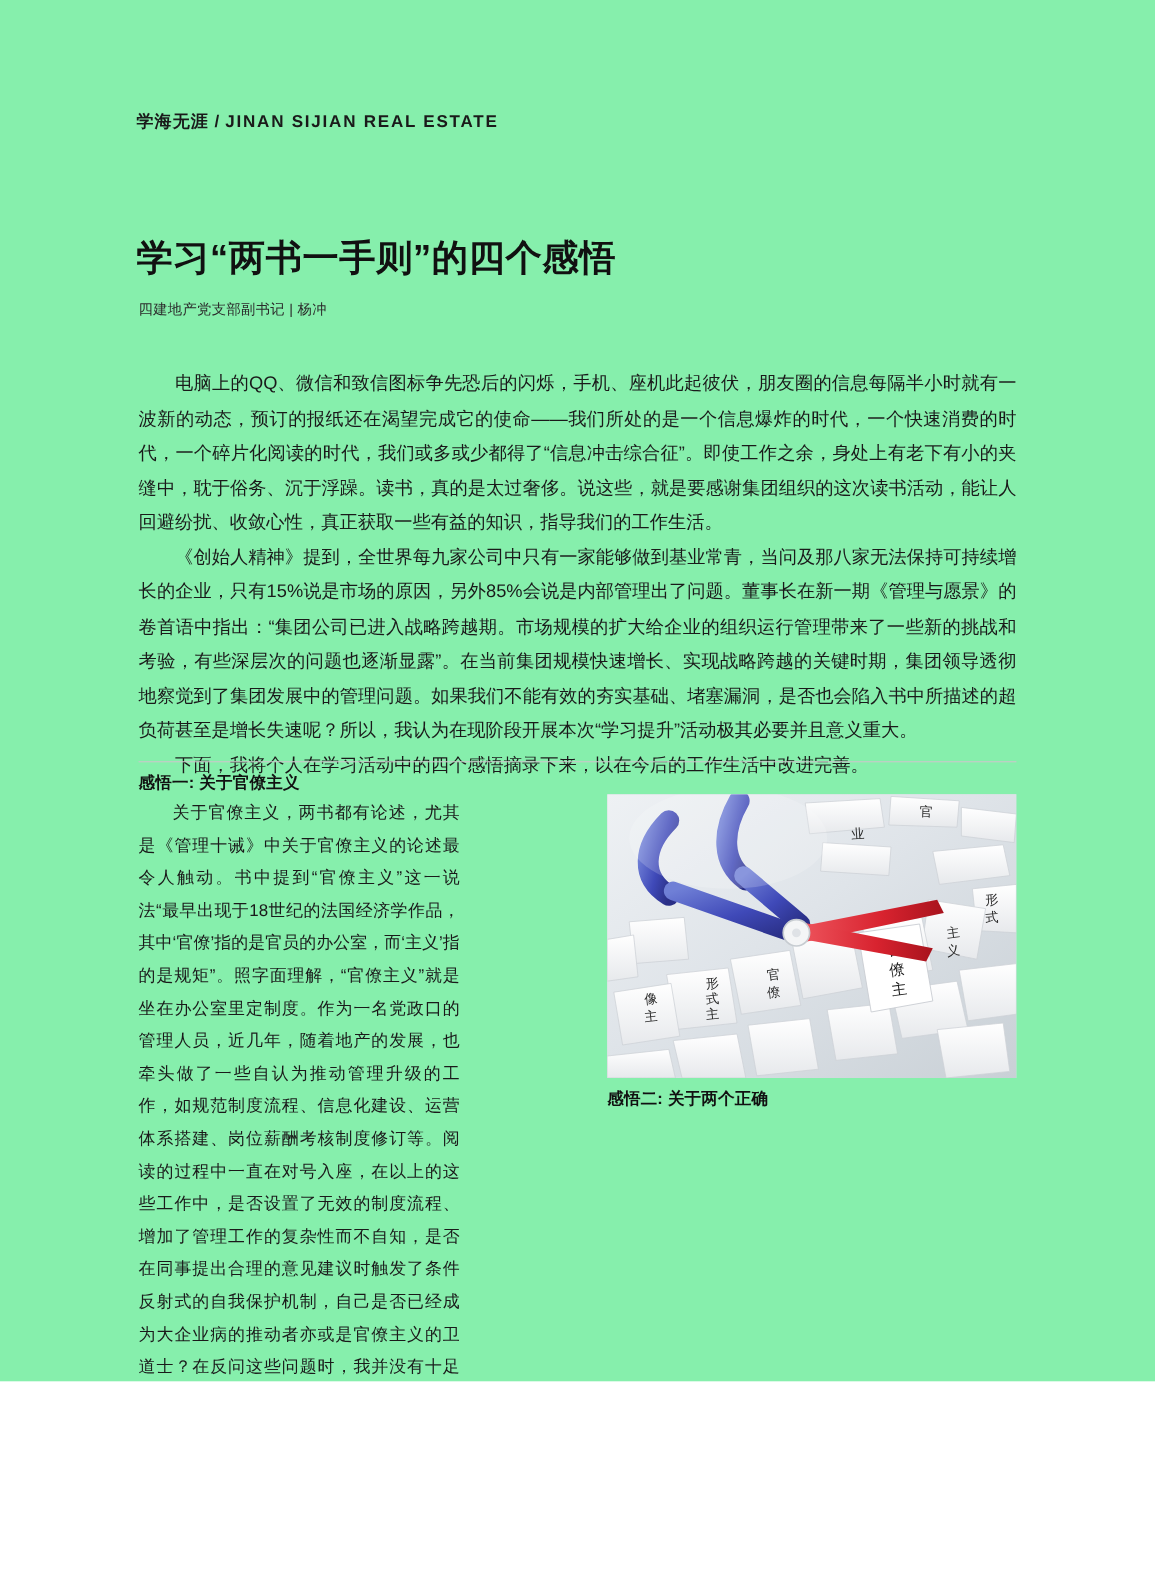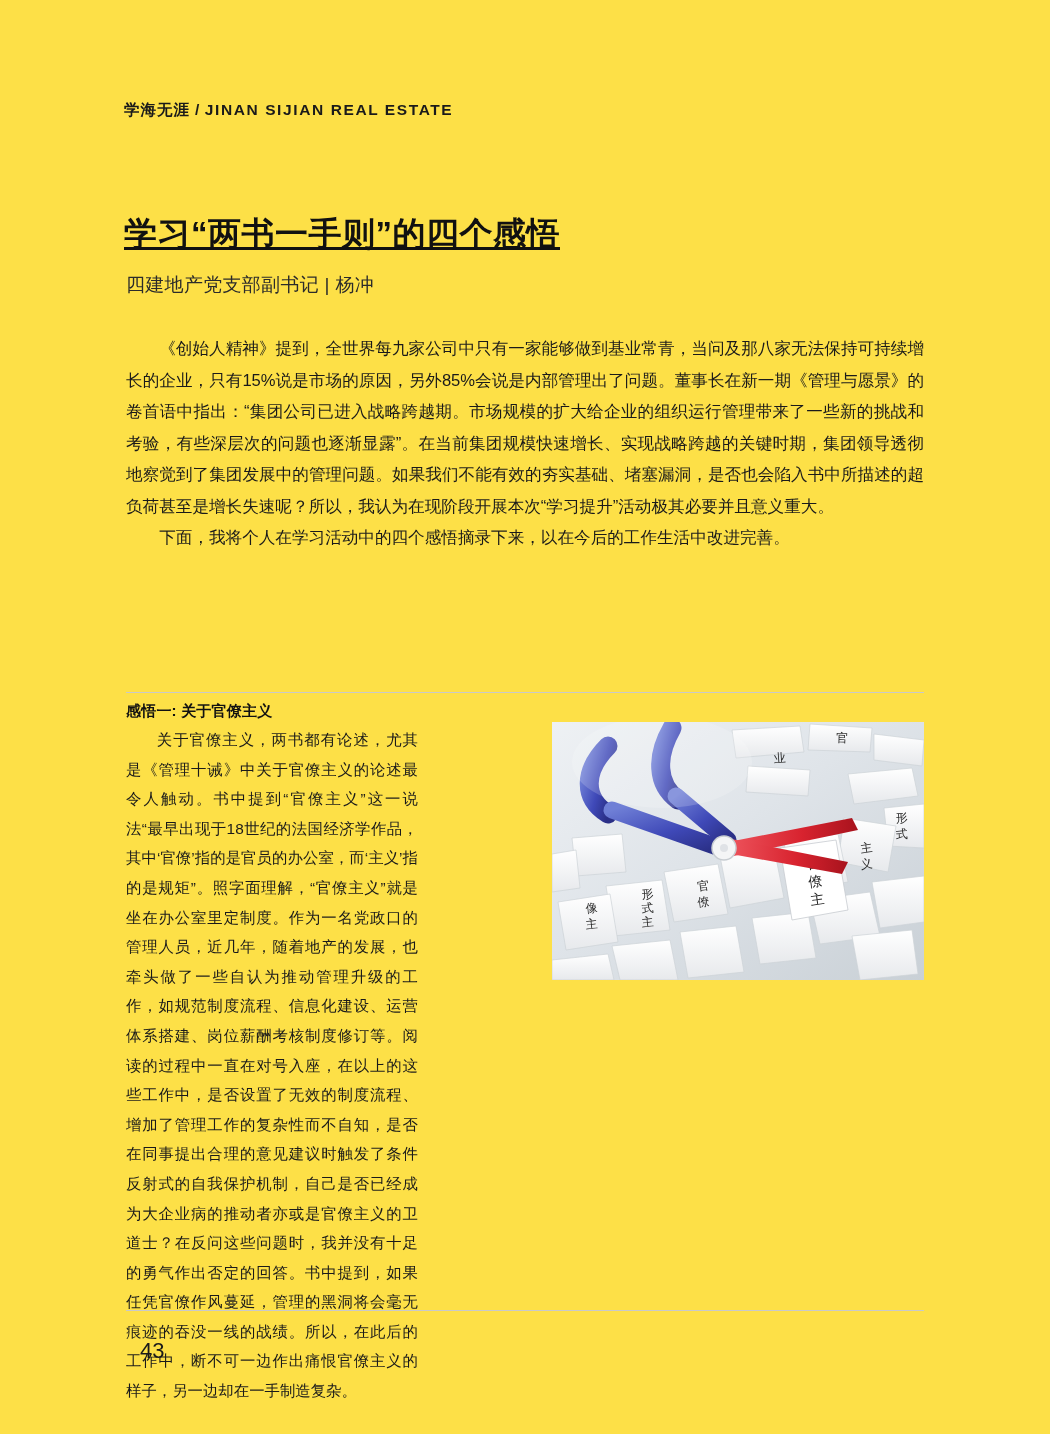--- a/index.html
+++ b/index.html
@@ -3,22 +3,22 @@
 <meta charset="utf-8">
 <style>
   html, body {
     margin: 0;
     padding: 0;
     background: #ffffff;
   }
   .page {
     position: relative;
     width: 1050px;
-    height: 1434px;
-    background: #fde047;
+    height: 1256px;
+    background: #86efac;
     font-family: "Liberation Sans", sans-serif;
     color: #1a1a1a;
     box-sizing: border-box;
     overflow: hidden;
   }
 
   
   .header {
     position: absolute;
     left: 124px;
@@ -43,27 +43,26 @@
   
   .title {
     position: absolute;
     left: 124px;
     top: 212px;
     font-size: 33px;
     font-weight: bold;
     letter-spacing: 0.5px;
     color: #111111;
     white-space: nowrap;
-    text-decoration: underline;
   }
   .byline {
     position: absolute;
     left: 126px;
     top: 272px;
-    font-size: 19px;
+    font-size: 13px;
     color: #2b2b2b;
     letter-spacing: 0.3px;
     white-space: nowrap;
   }
 
   
   .intro {
     position: absolute;
     left: 126px;
     top: 333px;
@@ -166,20 +165,21 @@
   <div class="header">
     <span class="cn">学海无涯</span>
     <span class="sep">/</span>
     <span class="en">JINAN SIJIAN REAL ESTATE</span>
   </div>
 
   <div class="title">学习“两书一手则”的四个感悟</div>
   <div class="byline">四建地产党支部副书记 | 杨冲</div>
 
   <div class="intro">
+    <p>电脑上的QQ、微信和致信图标争先恐后的闪烁，手机、座机此起彼伏，朋友圈的信息每隔半小时就有一波新的动态，预订的报纸还在渴望完成它的使命——我们所处的是一个信息爆炸的时代，一个快速消费的时代，一个碎片化阅读的时代，我们或多或少都得了“信息冲击综合征”。即使工作之余，身处上有老下有小的夹缝中，耽于俗务、沉于浮躁。读书，真的是太过奢侈。说这些，就是要感谢集团组织的这次读书活动，能让人回避纷扰、收敛心性，真正获取一些有益的知识，指导我们的工作生活。</p>
     <p>《创始人精神》提到，全世界每九家公司中只有一家能够做到基业常青，当问及那八家无法保持可持续增长的企业，只有15%说是市场的原因，另外85%会说是内部管理出了问题。董事长在新一期《管理与愿景》的卷首语中指出：“集团公司已进入战略跨越期。市场规模的扩大给企业的组织运行管理带来了一些新的挑战和考验，有些深层次的问题也逐渐显露”。在当前集团规模快速增长、实现战略跨越的关键时期，集团领导透彻地察觉到了集团发展中的管理问题。如果我们不能有效的夯实基础、堵塞漏洞，是否也会陷入书中所描述的超负荷甚至是增长失速呢？所以，我认为在现阶段开展本次“学习提升”活动极其必要并且意义重大。</p>
     <p>下面，我将个人在学习活动中的四个感悟摘录下来，以在今后的工作生活中改进完善。</p>
   </div>
 
   <div class="divider"></div>
 
   <div class="col-left">
     <h2 class="sec-head">感悟一: 关于官僚主义</h2>
     <div class="body-text">
       <p>关于官僚主义，两书都有论述，尤其是《管理十诫》中关于官僚主义的论述最令人触动。书中提到“官僚主义”这一说法“最早出现于18世纪的法国经济学作品，其中‘官僚’指的是官员的办公室，而‘主义’指的是规矩”。照字面理解，“官僚主义”就是坐在办公室里定制度。作为一名党政口的管理人员，近几年，随着地产的发展，也牵头做了一些自认为推动管理升级的工作，如规范制度流程、信息化建设、运营体系搭建、岗位薪酬考核制度修订等。阅读的过程中一直在对号入座，在以上的这些工作中，是否设置了无效的制度流程、增加了管理工作的复杂性而不自知，是否在同事提出合理的意见建议时触发了条件反射式的自我保护机制，自己是否已经成为大企业病的推动者亦或是官僚主义的卫道士？在反问这些问题时，我并没有十足的勇气作出否定的回答。书中提到，如果任凭官僚作风蔓延，管理的黑洞将会毫无痕迹的吞没一线的战绩。所以，在此后的工作中，断不可一边作出痛恨官僚主义的样子，另一边却在一手制造复杂。</p>
@@ -277,18 +277,19 @@
 
       <circle cx="172" cy="126" r="12" fill="#f4f5f6" stroke="#c7ccd1" stroke-width="1.5"></circle>
       <circle cx="172" cy="126" r="4" fill="#dfe2e6"></circle>
 
       <ellipse cx="110" cy="40" rx="90" ry="46" fill="#ffffff" opacity="0.18"></ellipse>
     </svg>
   </div>
 
   <div class="col-right">
     <div class="photo-caption-gap"></div>
+    <h2 class="sec-head">感悟二: 关于两个正确</h2>
   </div>
 
   <div class="footer-rule"></div>
   <div class="page-number">43</div>
 
 </div>
 
 </body></html>

